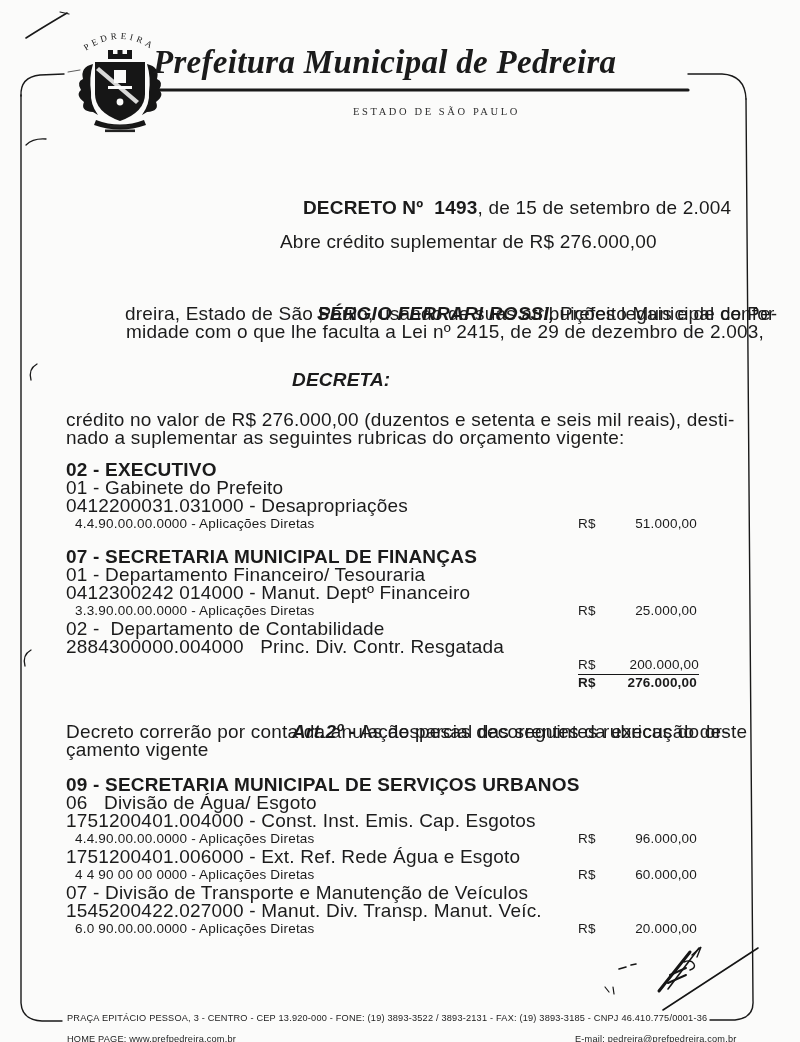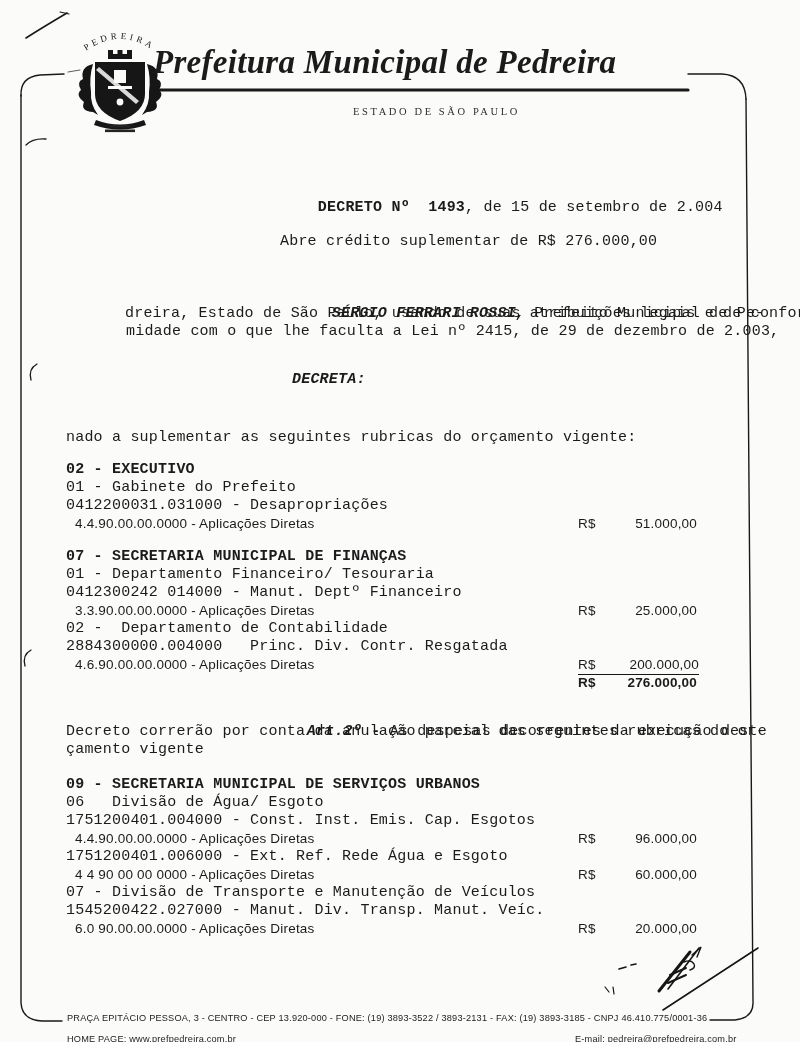--- a/index.html
+++ b/index.html
@@ -14,22 +14,22 @@
     position:absolute;left:153px;top:44px;z-index:2;
     font-family:"Liberation Serif","DejaVu Serif",serif;
     font-weight:bold;font-size:33px;white-space:pre;letter-spacing:.3px;font-style:italic;
   }
   .subtitle{
     position:absolute;left:169px;top:98px;width:535px;text-align:center;z-index:2;
     font-family:"Liberation Serif","DejaVu Serif",serif;
     font-size:10.5px;letter-spacing:2.6px;color:#2e2e2e;white-space:pre;margin-top:8px;
   }
   .line{
-    position:absolute;z-index:2;font-size:15px;letter-spacing:.2px;
-    white-space:pre;line-height:18px;font-family:Liberation Mono, monospace;
+    position:absolute;z-index:2;font-size:19px;letter-spacing:.2px;
+    white-space:pre;line-height:18px;
   }
   .b{font-weight:bold;}
   .bi{font-weight:bold;font-style:italic;margin-top:12px;}
   .row{
     position:absolute;left:0;top:0;width:800px;height:18px;z-index:2;
     font-size:13.5px;letter-spacing:.2px;white-space:pre;line-height:18px;
   }
   .row .rl{position:absolute;left:75px;top:0;}
   .amtwrap{
     position:absolute;left:578px;top:0;width:119px;
@@ -112,41 +112,41 @@
   <div class="line" style="left:280px;top:233px">Abre crédito suplementar de R$ 276.000,00</div>
 
   <div class="line" style="left:295px;top:287px">
     <span class="bi">SÉRGIO FERRARI ROSSI,</span><span> Prefeito Municipal de Pe-</span>
   </div>
   <div class="line" style="left:125px;top:305px">dreira, Estado de São Paulo, usando de suas atribuições legais e de confor</div>
   <div class="line" style="left:126px;top:323px">midade com o que lhe faculta a Lei nº 2415, de 29 de dezembro de 2.003,</div>
 
   <div class="line bi" style="left:292px;top:359px">DECRETA:</div>
 
+  <div class="line" style="left:66px;top:411px">crédito no valor de R$ 276.000,00 (duzentos e setenta e seis mil reais), desti-</div>
   <div class="line" style="left:66px;top:429px">nado a suplementar as seguintes rubricas do orçamento vigente:</div>
 
   <div class="line b" style="left:66px;top:461px">02 - EXECUTIVO</div>
   <div class="line" style="left:66px;top:479px">01 - Gabinete do Prefeito</div>
   <div class="line" style="left:66px;top:497px">0412200031.031000 - Desapropriações</div>
   <div class="row" style="top:515px">
     <span class="rl">4.4.90.00.00.0000 - Aplicações Diretas</span>
     <span class="amtwrap"><span>R$</span><span>51.000,00</span></span>
   </div>
 
   <div class="line b" style="left:66px;top:548px">07 - SECRETARIA MUNICIPAL DE FINANÇAS</div>
   <div class="line" style="left:66px;top:566px">01 - Departamento Financeiro/ Tesouraria</div>
   <div class="line" style="left:66px;top:584px">0412300242 014000 - Manut. Deptº Financeiro</div>
   <div class="row" style="top:602px">
     <span class="rl">3.3.90.00.00.0000 - Aplicações Diretas</span>
     <span class="amtwrap"><span>R$</span><span>25.000,00</span></span>
   </div>
   <div class="line" style="left:66px;top:620px">02 -  Departamento de Contabilidade</div>
   <div class="line" style="left:66px;top:638px">2884300000.004000   Princ. Div. Contr. Resgatada</div>
   <div class="row ul" style="top:656px">
-    <span class="rl">4.6.90.00.00.0000 - Aplicações Diretas</span>
     <span class="amtwrap"><span>R$</span><span>200.000,00</span></span>
   </div>
   <div class="row tot" style="top:674px">
     <span class="amtwrap"><span>R$</span><span>276.000,00</span></span>
   </div>
 
   <div class="line" style="left:270px;top:705px">
     <span class="bi">Art.2º -</span><span> As despesas decorrentes da execução deste</span>
   </div>
   <div class="line" style="left:66px;top:723px">Decreto correrão por conta da anulação parcial das seguintes rubricas do or-</div>

